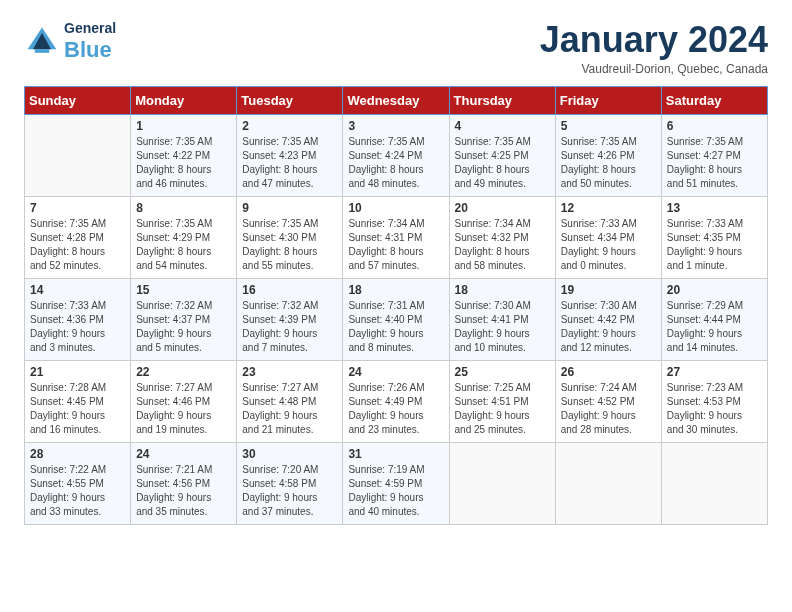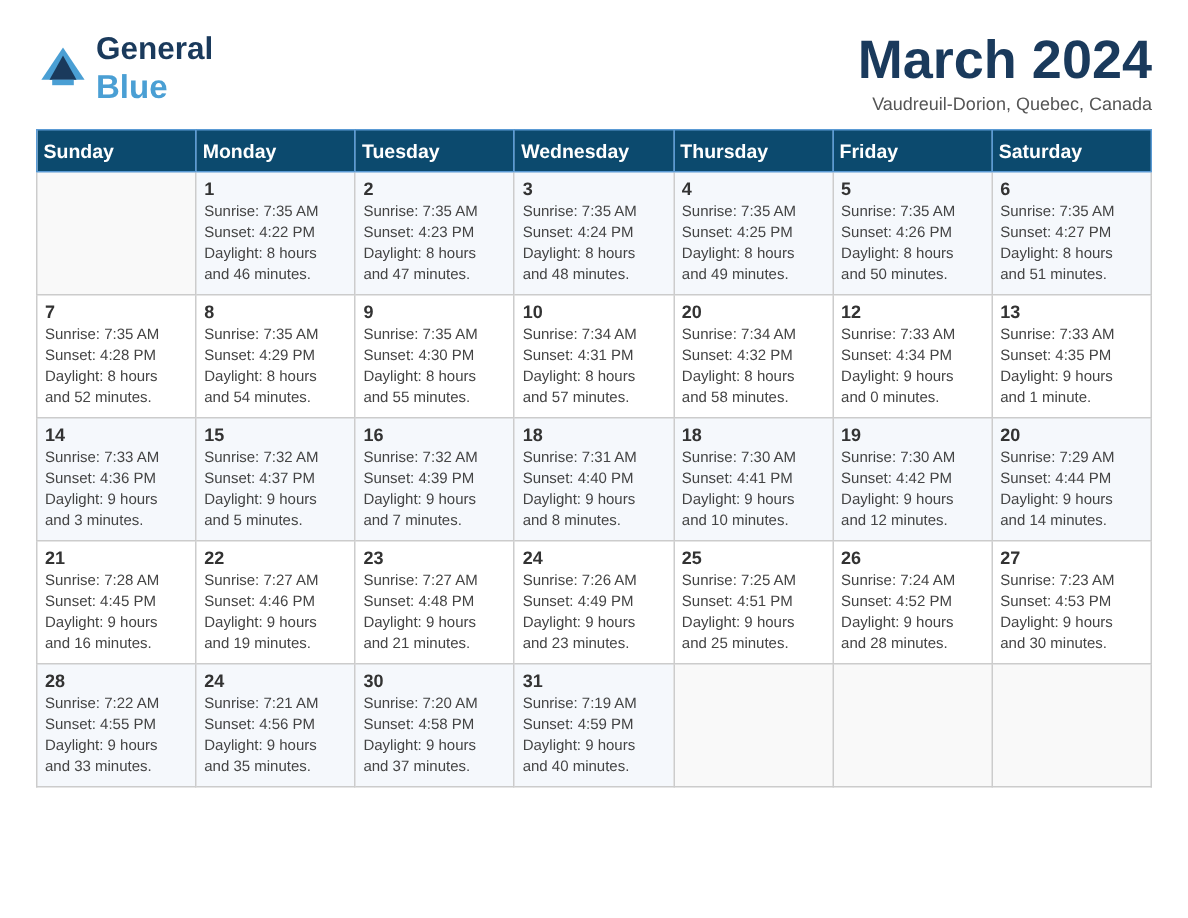--- a/index.html
+++ b/index.html
@@ -43,21 +43,21 @@
       font-size: 12px;
       color: #555;
       margin-top: 2px;
     }
     .calendar-table {
       width: 100%;
       border-collapse: collapse;
       table-layout: fixed;
     }
     .calendar-table thead tr th {
-      background: #0c4a6e;
+      background: #b91c1c;
       color: #fff;
       font-size: 13px;
       font-weight: bold;
       padding: 6px 4px;
       text-align: left;
       border: 1px solid #5a9ad4;
     }
     .calendar-table tbody tr td {
       border: 1px solid #ccc;
       vertical-align: top;
@@ -92,26 +92,26 @@
 
 <div class="page">
   <div class="header">
     <div class="logo">
       <svg class="logo-icon" viewBox="0 0 40 40">
         <polygon points="20,4 36,28 4,28" fill="#4a9fd4"></polygon>
         <polygon points="20,10 30,28 10,28" fill="#1a3a5c"></polygon>
         <rect x="12" y="28" width="16" height="4" fill="#4a9fd4"></rect>
       </svg>
       <div>
-        <div style="font-size:21px;font-weight:bold;color:#1a3a5c;line-height:1.2">General</div>
+        <div style="font-size:14px;font-weight:bold;color:#1a3a5c;line-height:1.2">General</div>
         <div style="font-size:22px;font-weight:bold;color:#4a9fd4;line-height:1.2">Blue</div>
       </div>
     </div>
     <div class="title-area">
-      <div class="main-title">March 2024</div>
+      <div class="main-title">January 2024</div>
       <div class="subtitle">Vaudreuil-Dorion, Quebec, Canada</div>
     </div>
   </div>
 
   <table class="calendar-table">
     <thead>
       <tr>
         <th>Sunday</th>
         <th>Monday</th>
         <th>Tuesday</th>

